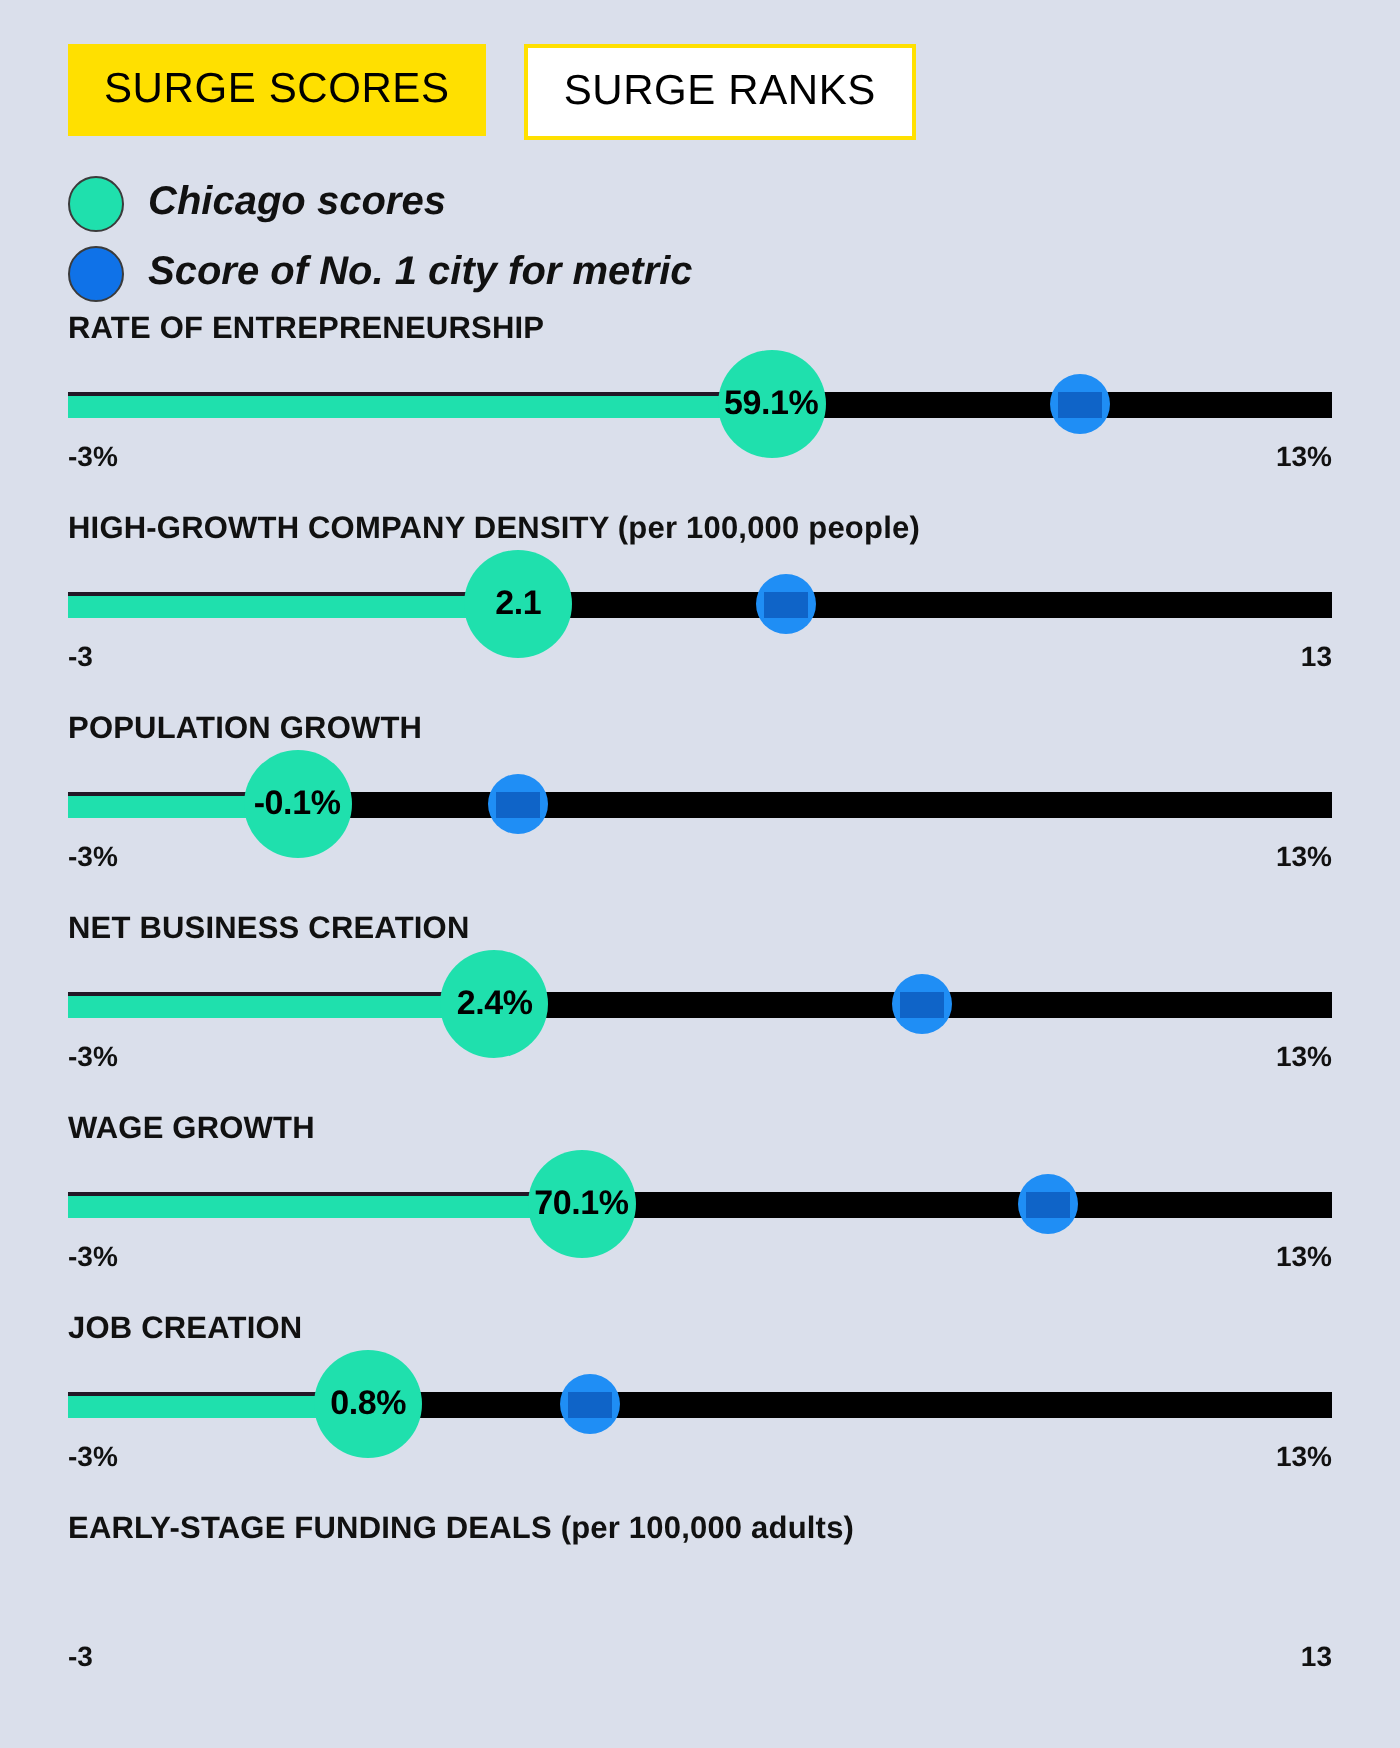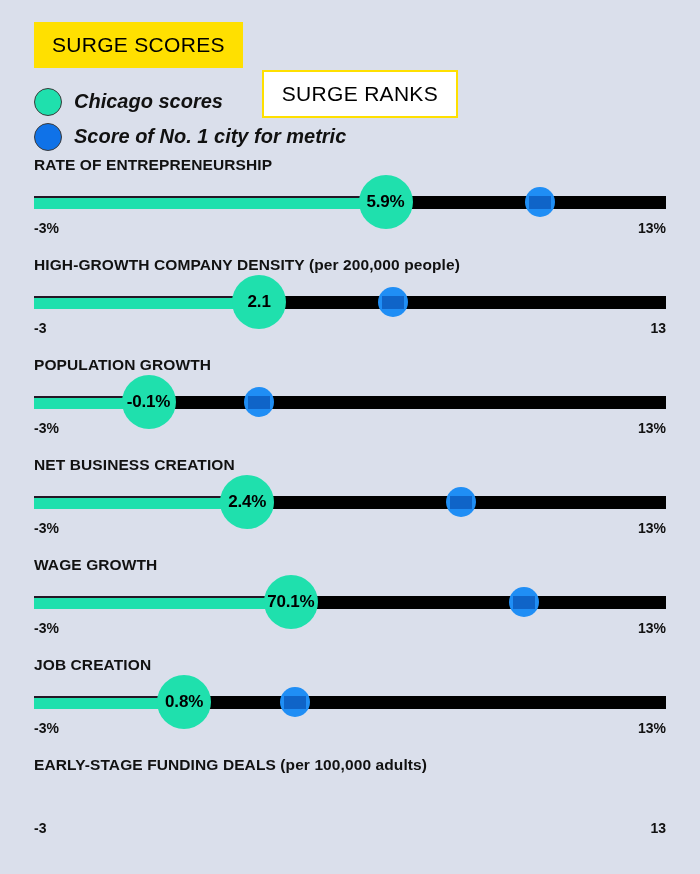--- a/index.html
+++ b/index.html
@@ -43,21 +43,20 @@
     display: flex;
     align-items: center;
   }
   .tab-inactive {
     background: #ffffff;
     border: 2px solid #ffe000;
     margin-left: 19px;
     height: 48px;
     display: flex;
     align-items: center;
-    margin-top: 48px;
   }
 
   
   .legend {
     position: absolute;
     left: 34px;
     top: 84px;
   }
   .legend-row {
     display: flex;
@@ -209,30 +208,30 @@
 </div>
 
 <div class="metrics">
     <div class="metric">
       <div class="metric-title">RATE OF ENTREPRENEURSHIP</div>
       <div class="track-area">
         <div class="track-base"></div>
         <div class="track-fill" style="width: 351.55px;"></div>
         <div class="marker marker-blue" style="left: 505.6px;"></div>
         <div class="marker marker-green" style="left: 351.55px;">
-          <span class="val">5.9%</span>
-        </div>
-      </div>
-      <div class="axis">
-        <span class="axis-min">-3%</span>
-        <span class="axis-max">13%</span>
-      </div>
-    </div>
-    <div class="metric">
-      <div class="metric-title">HIGH-GROWTH COMPANY DENSITY (per 200,000 people)</div>
+          <span class="val">59.1%</span>
+        </div>
+      </div>
+      <div class="axis">
+        <span class="axis-min">-3%</span>
+        <span class="axis-max">13%</span>
+      </div>
+    </div>
+    <div class="metric">
+      <div class="metric-title">HIGH-GROWTH COMPANY DENSITY (per 100,000 people)</div>
       <div class="track-area">
         <div class="track-base"></div>
         <div class="track-fill" style="width: 225.15px;"></div>
         <div class="marker marker-blue" style="left: 359.45px;"></div>
         <div class="marker marker-green" style="left: 225.15px;">
           <span class="val">2.1</span>
         </div>
       </div>
       <div class="axis">
         <span class="axis-min">-3</span>

